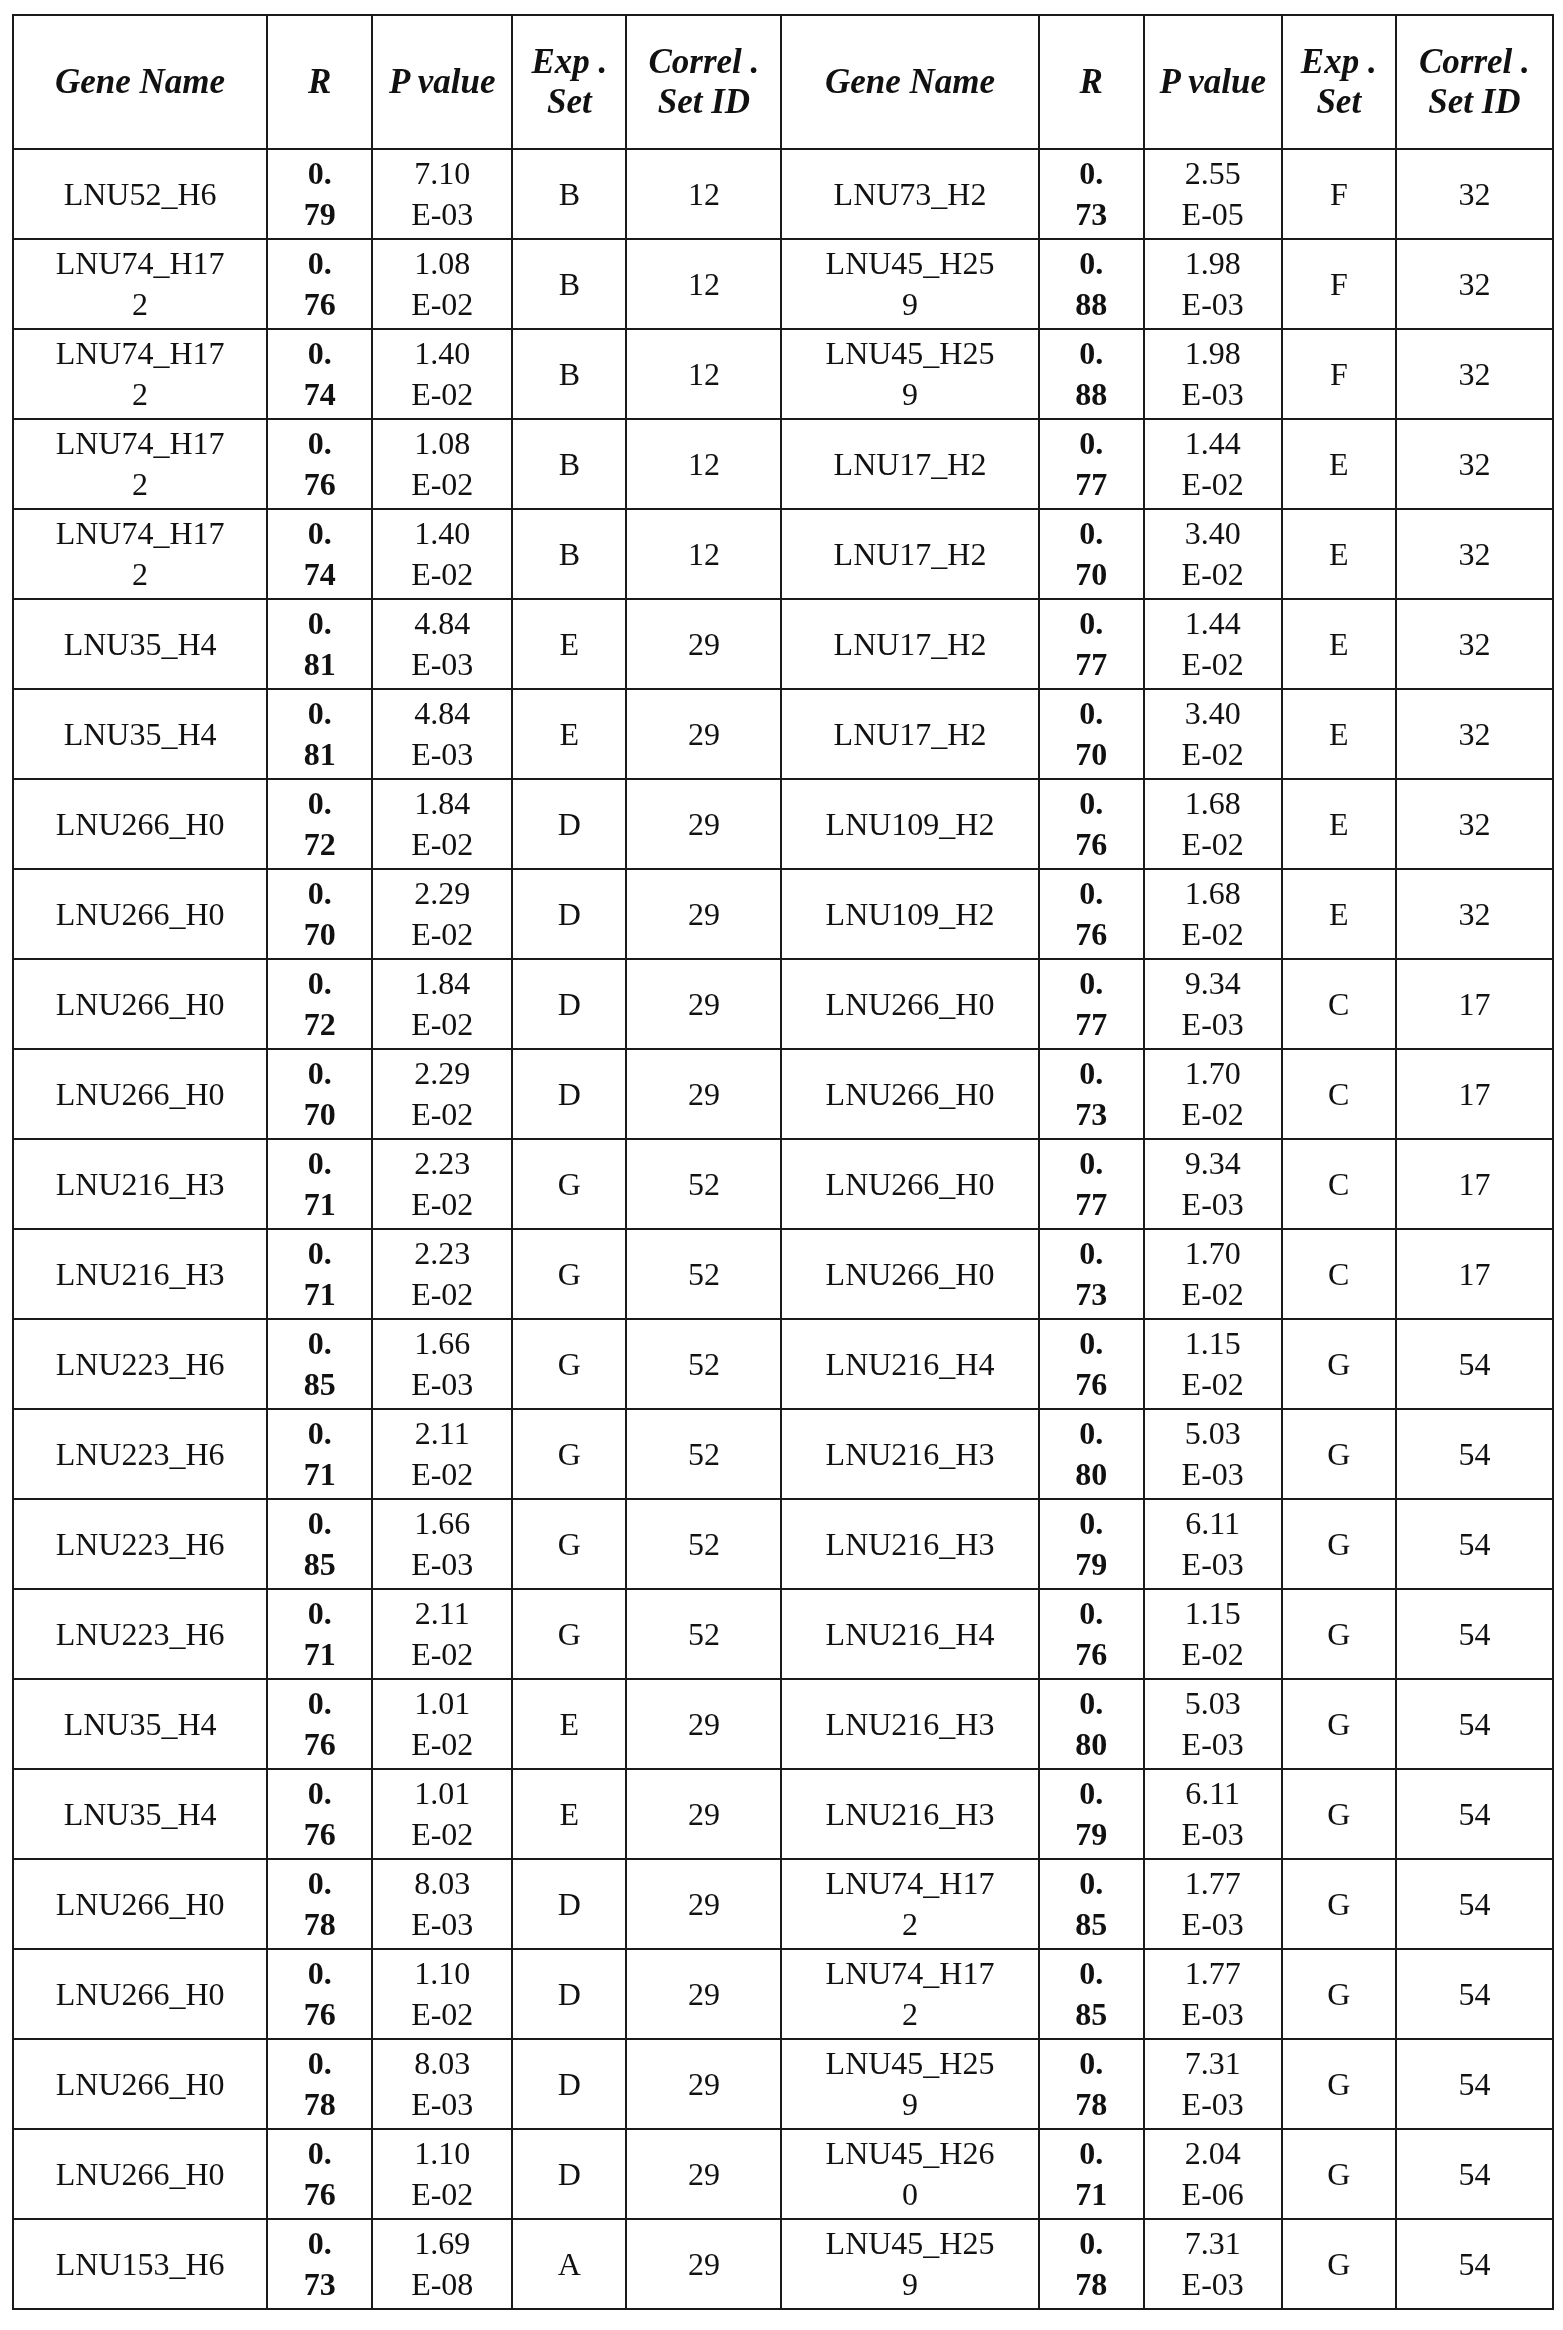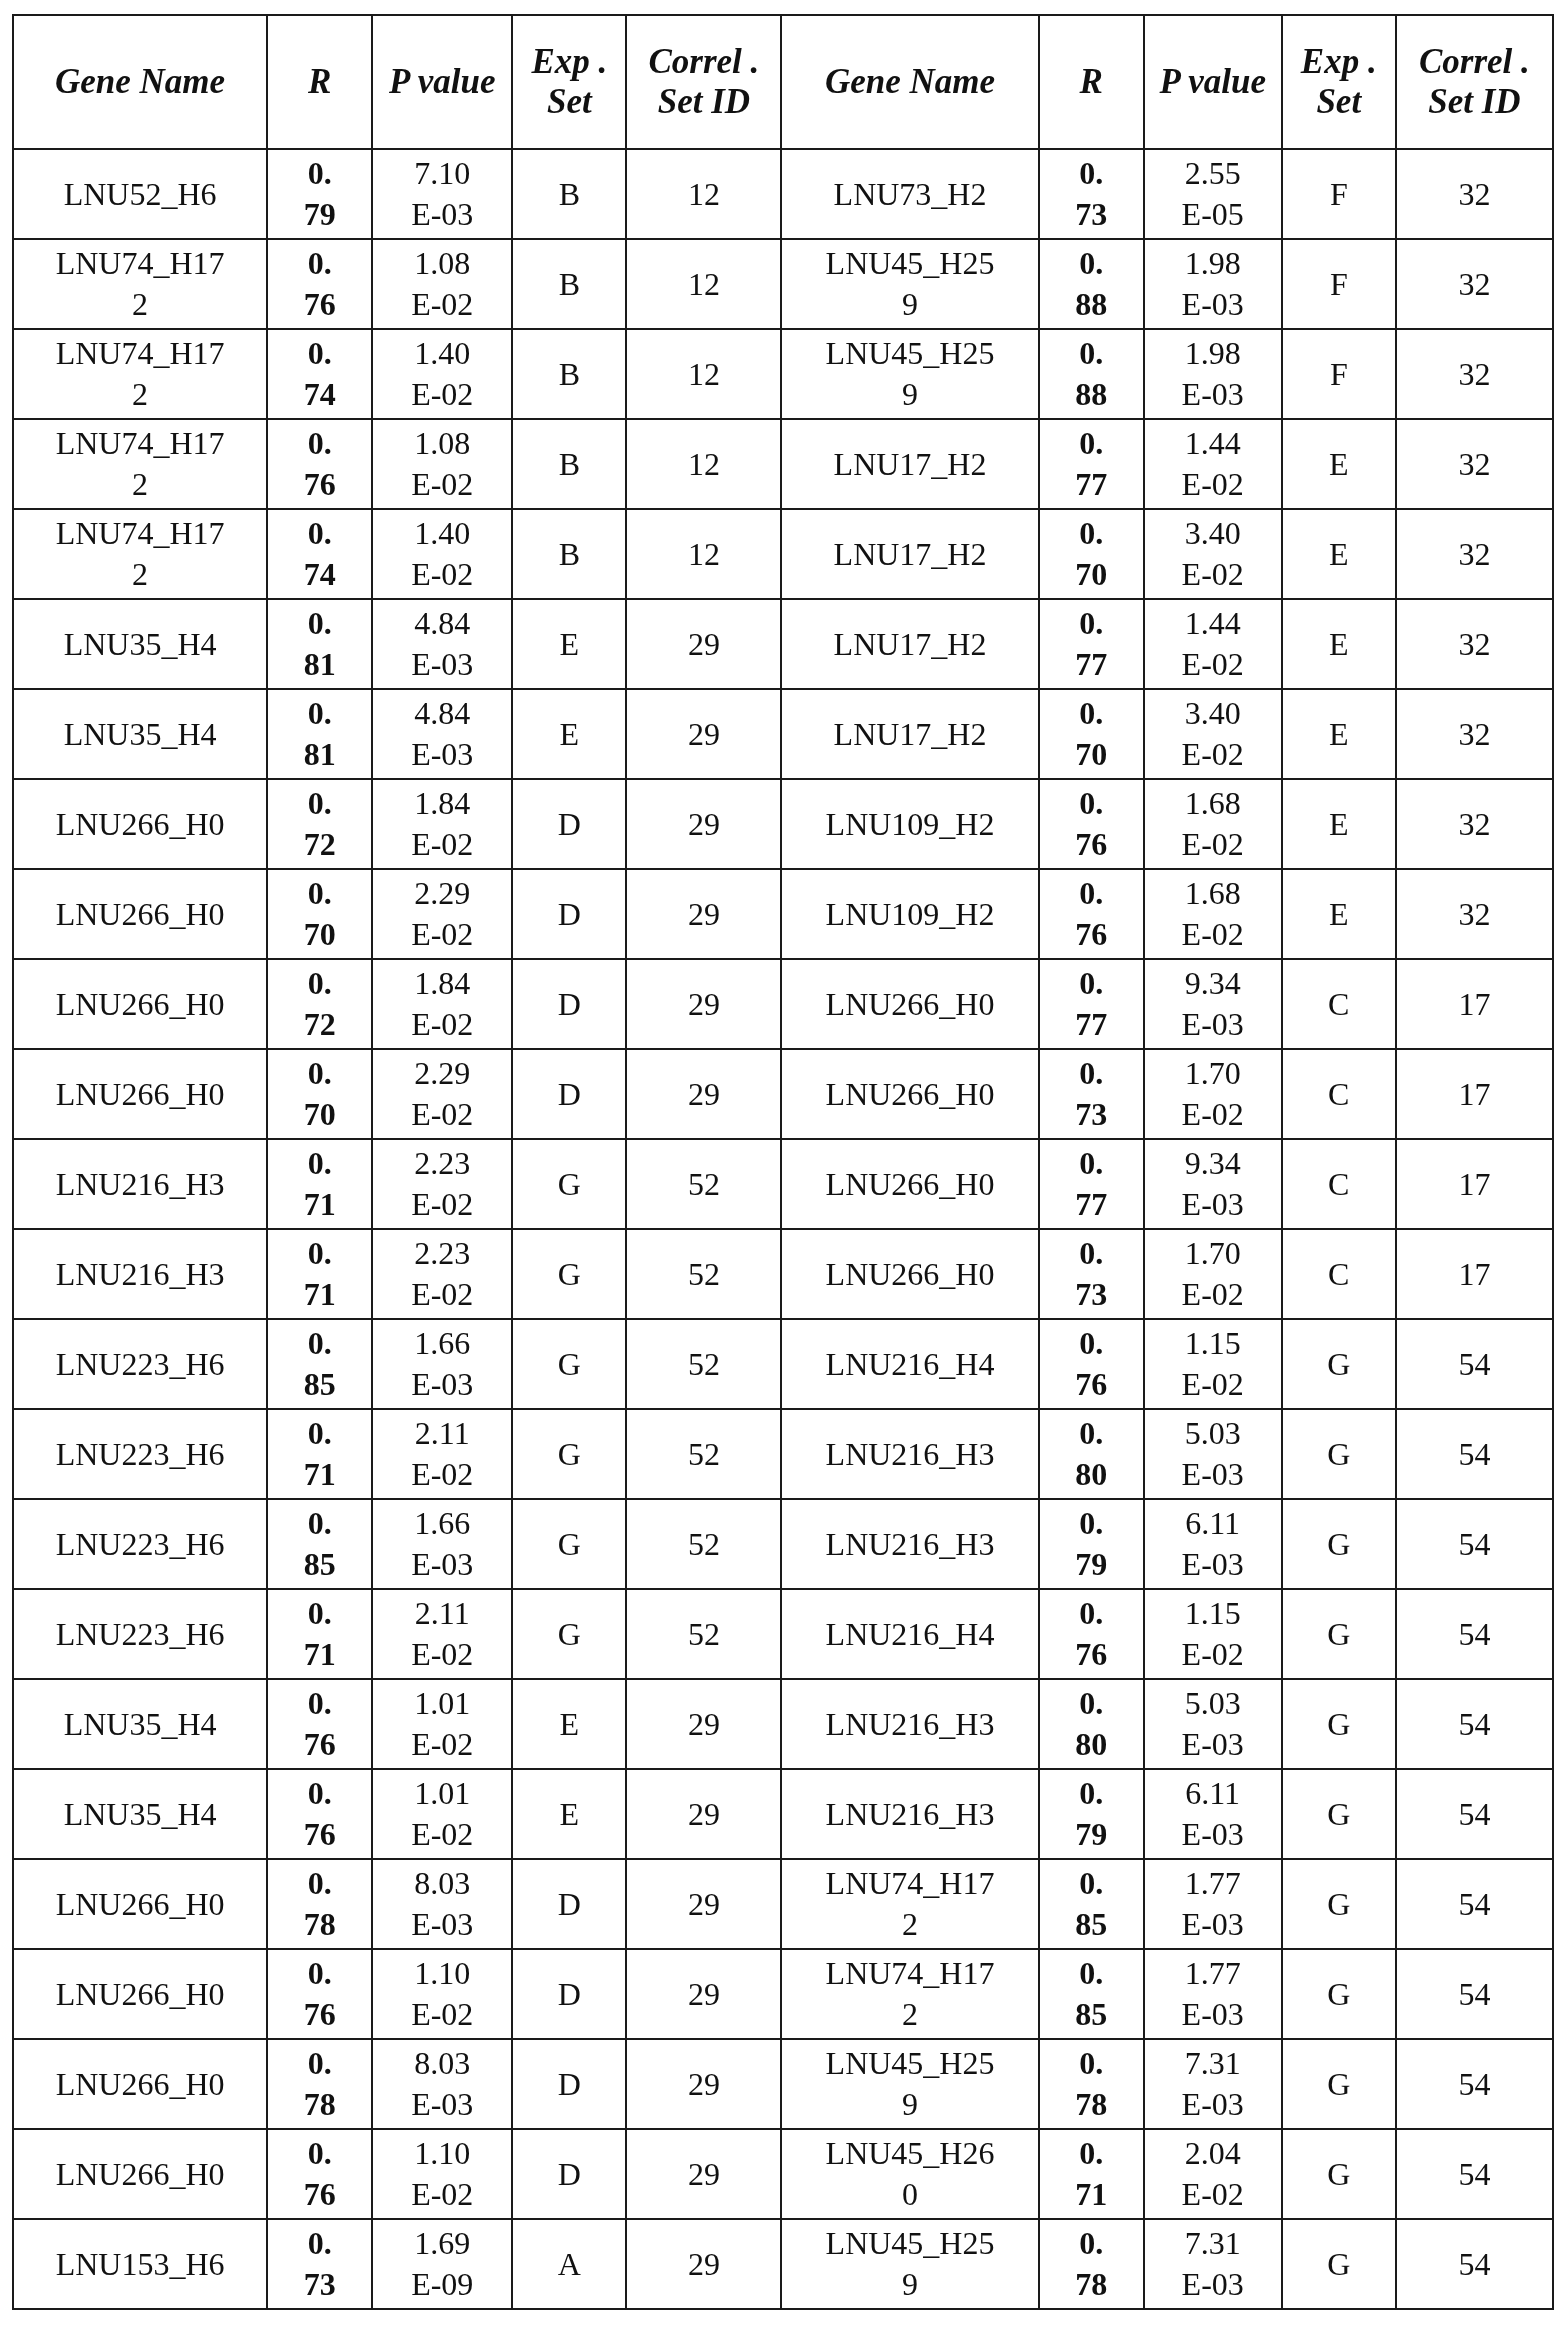--- a/index.html
+++ b/index.html
@@ -334,28 +334,28 @@
         <td><span>54</span></td>
       </tr>
       <tr>
         <td class="wrap-gene"><span>LNU266_H0</span></td>
         <td class="wrap-narrow"><span>0.76</span></td>
         <td class="wrap-p"><span>1.10E-02</span></td>
         <td><span>D</span></td>
         <td><span>29</span></td>
         <td class="wrap-gene"><span>LNU45_H260</span></td>
         <td class="wrap-narrow"><span>0.71</span></td>
-        <td class="wrap-p"><span>2.04E-02</span></td>
+        <td class="wrap-p"><span>2.04E-06</span></td>
         <td><span>G</span></td>
         <td><span>54</span></td>
       </tr>
       <tr>
         <td class="wrap-gene"><span>LNU153_H6</span></td>
         <td class="wrap-narrow"><span>0.73</span></td>
-        <td class="wrap-p"><span>1.69E-09</span></td>
+        <td class="wrap-p"><span>1.69E-08</span></td>
         <td><span>A</span></td>
         <td><span>29</span></td>
         <td class="wrap-gene"><span>LNU45_H259</span></td>
         <td class="wrap-narrow"><span>0.78</span></td>
         <td class="wrap-p"><span>7.31E-03</span></td>
         <td><span>G</span></td>
         <td><span>54</span></td>
       </tr>
     </tbody>
 </table>

